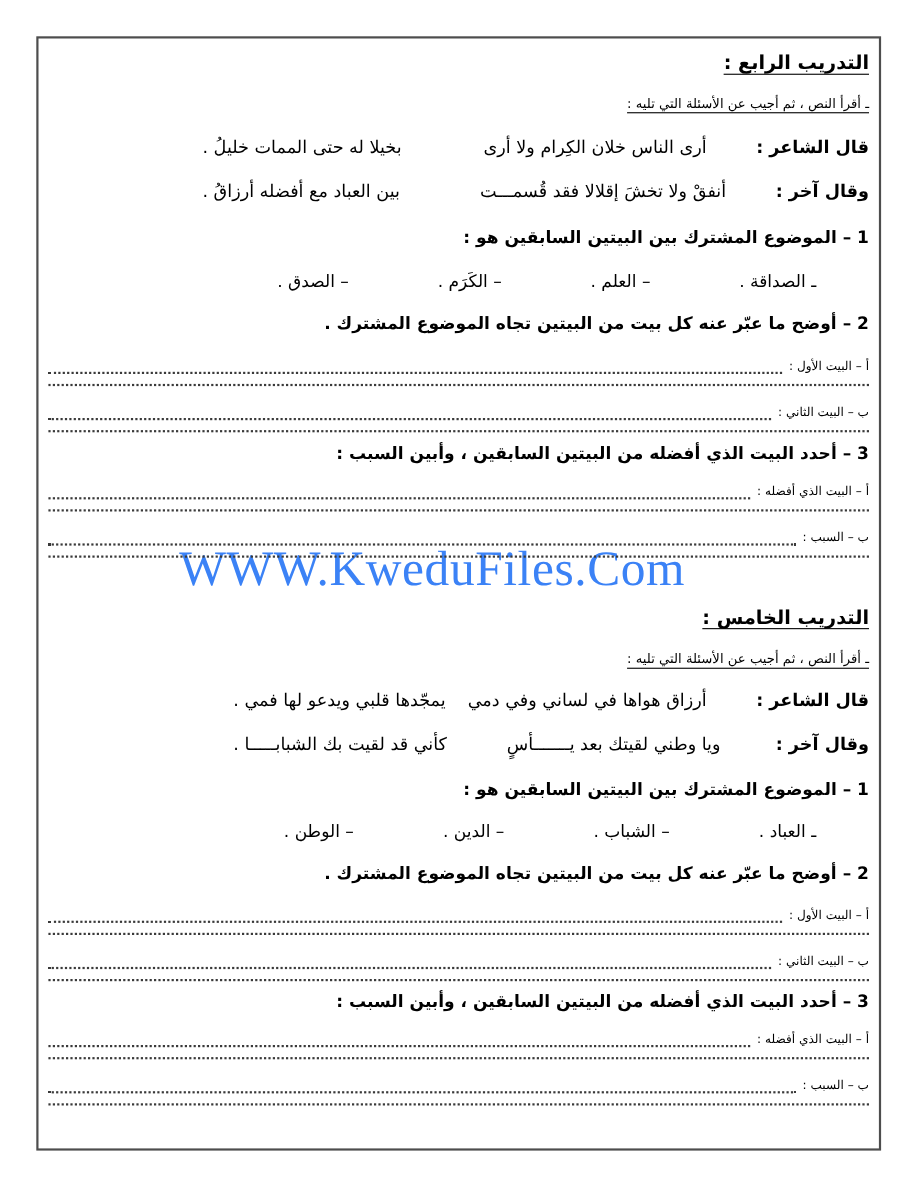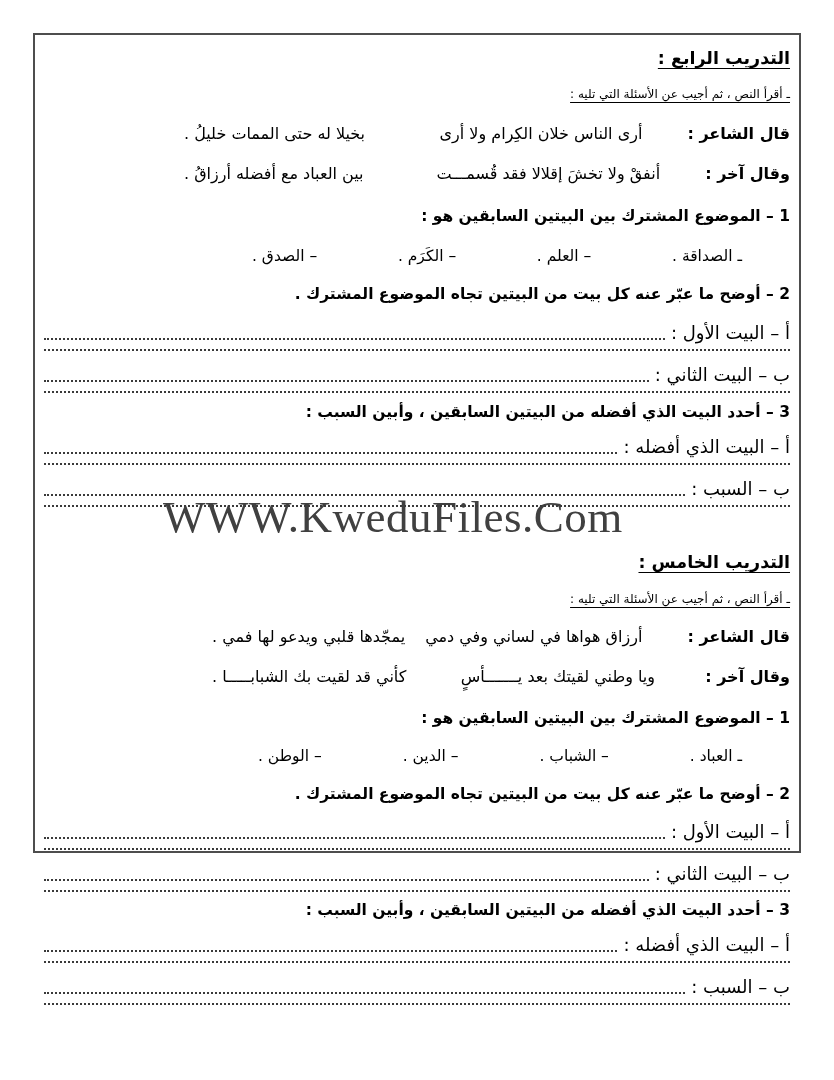--- a/index.html
+++ b/index.html
@@ -1,20 +1,20 @@
 <!DOCTYPE html>
 <html lang="ar"><head>
 <meta charset="utf-8">
 <style>
   * { margin:0; padding:0; box-sizing:border-box; }
   html,body { width:834px; height:1080px; background:#ffffff; overflow:hidden; }
   body { font-family:"DejaVu Sans", sans-serif; color:#000; position:relative; }
 
   .frame {
-    position:absolute; left:33px; top:33px; width:768px; height:820px;
+    position:absolute; left:33px; top:33px; width:768px; height:1013px;
     border:2px solid #4d4d4d; background:transparent; z-index:2;
   }
   .row {
     position:absolute; right:9px; left:9px;
     direction:rtl; text-align:right; font-size:16px; line-height:22px;
   }
   .title { font-weight:bold; font-size:17.5px; }
   .title .u, .sub .u { text-decoration:underline; text-underline-offset:4px; }
   .sub { font-size:12px; }
   .q { font-weight:bold; font-size:15.5px; }
@@ -22,28 +22,28 @@
   .poem { display:flex; justify-content:space-between; align-items:baseline; }
   .poem .speaker { font-weight:bold;margin-left:40px; }
   .poem.pad-ex4 { padding-left:140px; }
   .poem.pad-ex5 { padding-left:168px; }
 
   .options { display:flex; justify-content:space-between; font-size:15.5px; }
   .options.opts-ex4 { padding-right:48px; padding-left:208px; }
   .options.opts-ex5 { padding-right:48px; padding-left:214px; }
 
   .ans .line1 { display:flex; align-items:flex-end; }
-  .ans-label { white-space:nowrap; font-size:18px; line-height:20px; }
+  .ans-label { white-space:nowrap; font-size:11px; line-height:20px; }
   .dots-fill { flex:1 1 auto; border-bottom:2px dotted #3a3a3a; margin:0 6px 3px 0; height:1px; }
   .dots-full { border-bottom:2px dotted #3a3a3a; height:8px; }
 
   .watermark {
     position:absolute; left:163px; top:489px; z-index:1;
     font-family:"Liberation Serif", serif; font-size:45px; line-height:56px;
-    color:#404040; direction:ltr; white-space:nowrap; letter-spacing:0.5px;
+    color:#3b82f6; direction:ltr; white-space:nowrap; letter-spacing:0.5px;
   }
 </style>
 </head>
 <body>
 
 <div class="frame">
 
   <div class="row title" style="top:12px">
     <span class="u">التدريب الرابع :</span>
   </div>

